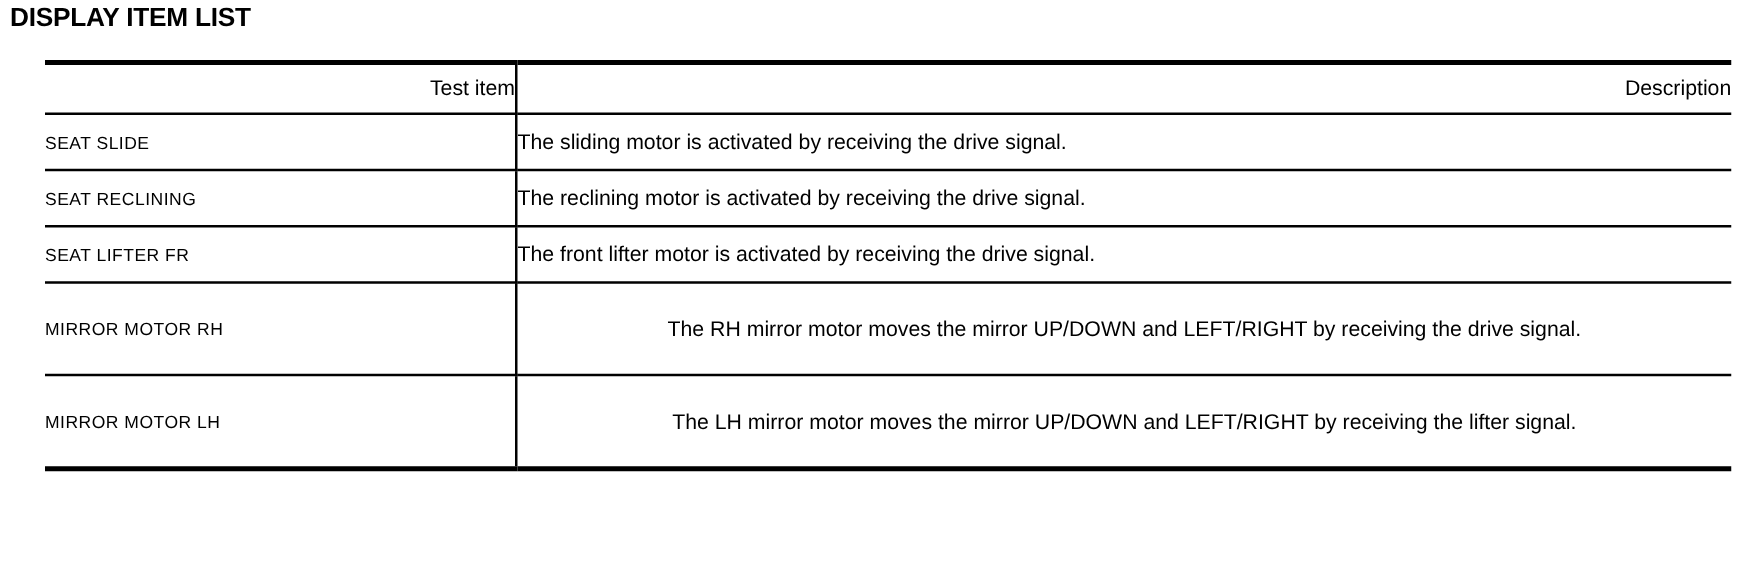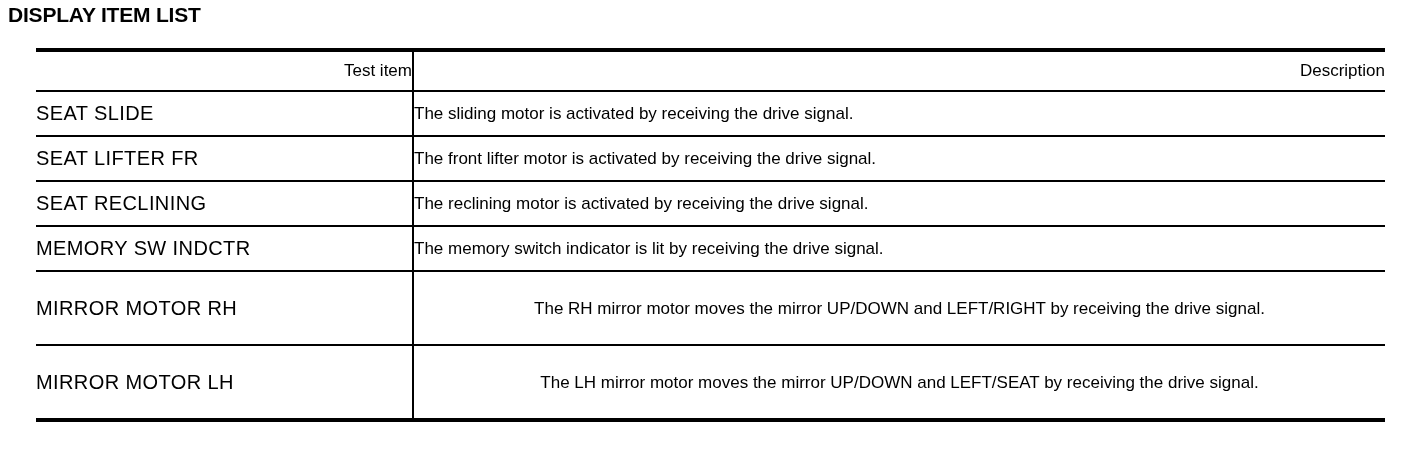--- a/index.html
+++ b/index.html
@@ -63,21 +63,21 @@
   }
 
   th.item-head, th.desc-head {
     height: 38px;
     font-size: 17px;
     font-weight: normal;
     text-align: right;
   }
   td.item-cell {
     height: 43px;
-    font-size: 20px;
+    font-size: 14px;
     letter-spacing: 0.4px;
     padding-left: 17px;
     white-space: nowrap;
   }
   td.desc-cell {
     height: 43px;
     font-size: 17px;
     padding-left: 14px;
     padding-right: 16px;
     line-height: 23px;
@@ -114,46 +114,40 @@
         </tr>
       </thead>
       <tbody id="table-body">
       <tr>
             <td class="item-cell">SEAT  SLIDE</td>
             <td class="desc-cell">
               <span class="desc-text">The sliding motor is activated by receiving the drive signal.</span>
             </td>
           </tr>
           <tr>
-            <td class="item-cell">SEAT  LIFTER  FR</td>
-            <td class="desc-cell">
-              <span class="desc-text">The front lifter motor is activated by receiving the drive signal.</span>
-            </td>
-          </tr>
-          <tr>
             <td class="item-cell">SEAT  RECLINING</td>
             <td class="desc-cell">
               <span class="desc-text">The reclining motor is activated by receiving the drive signal.</span>
             </td>
           </tr>
           <tr>
-            <td class="item-cell">MEMORY  SW INDCTR</td>
+            <td class="item-cell">SEAT  LIFTER  FR</td>
             <td class="desc-cell">
-              <span class="desc-text">The memory switch indicator is lit by receiving the drive signal.</span>
+              <span class="desc-text">The front lifter motor is activated by receiving the drive signal.</span>
             </td>
           </tr>
           <tr class="tall-row">
             <td class="item-cell">MIRROR  MOTOR  RH</td>
             <td class="desc-cell">
               <span class="desc-text">The RH mirror motor moves the mirror UP/DOWN and LEFT/RIGHT by receiving the drive signal.</span>
             </td>
           </tr>
           <tr class="tall-row last-row">
             <td class="item-cell">MIRROR  MOTOR  LH</td>
             <td class="desc-cell">
-              <span class="desc-text">The LH mirror motor moves the mirror UP/DOWN and LEFT/SEAT by receiving the drive signal.</span>
+              <span class="desc-text">The LH mirror motor moves the mirror UP/DOWN and LEFT/RIGHT by receiving the lifter signal.</span>
             </td>
           </tr>
         </tbody>
     </table>
   </div>
 
 </div>
 
 </body></html>

